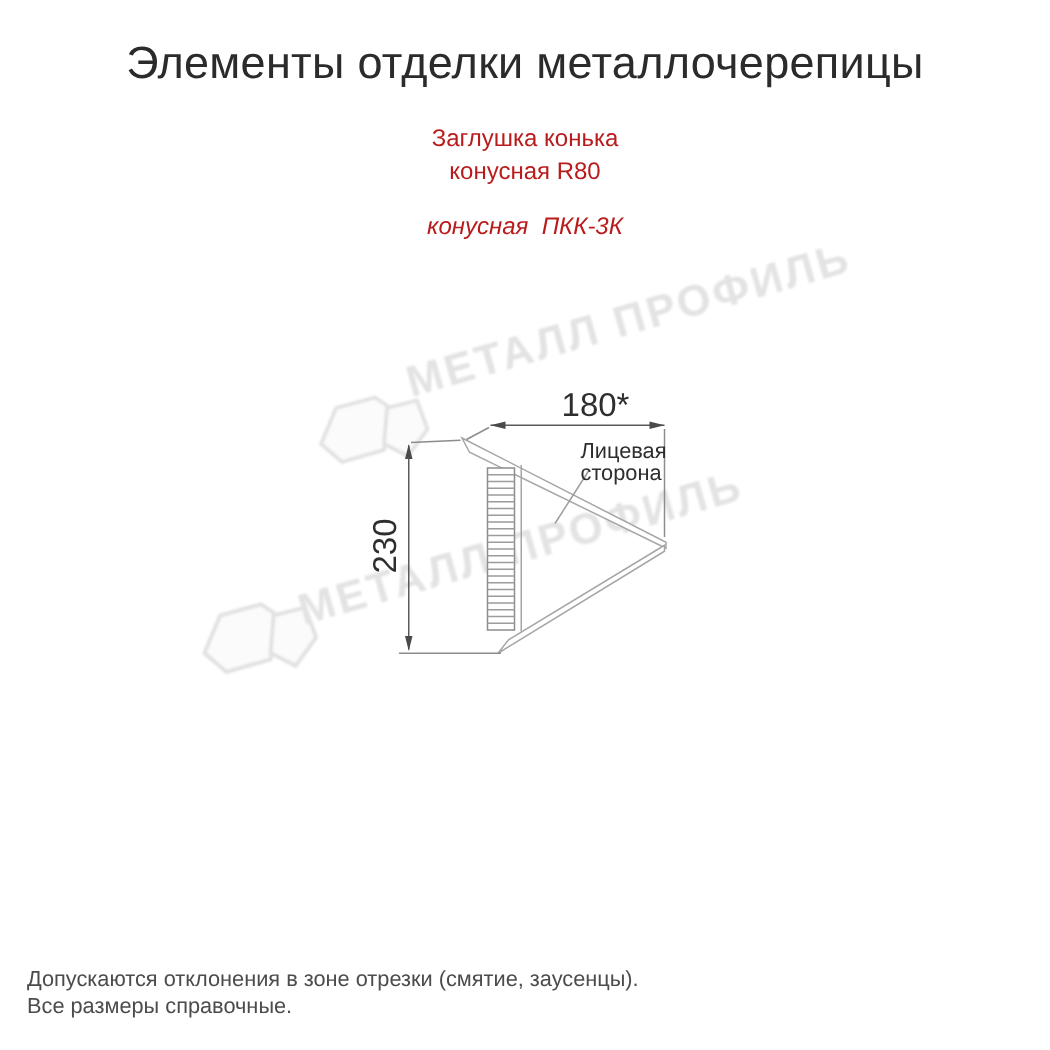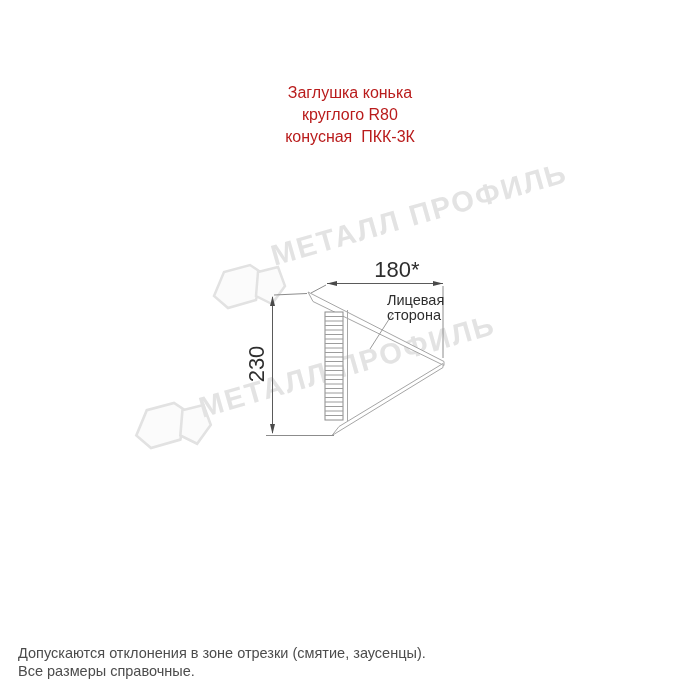--- a/index.html
+++ b/index.html
@@ -9,21 +9,21 @@
   }
   
   .title{
     position:absolute;left:0;top:26px;width:700px;text-align:center;
     font-size:30px;font-weight:400;letter-spacing:0.2px;color:#2b2b2b;
   }
   .subtitle{
     position:absolute;left:0;top:82px;width:700px;text-align:center;
     font-size:16px;line-height:22px;color:#b91c1c;
   }
-  .subtitle .type-line{margin-top:0;white-space:pre-wrap;}
+  .subtitle .type-line{margin-top:15px;white-space:pre-wrap;font-style:italic;}
   
   .wm-layer{position:absolute;left:0;top:0;width:700px;height:700px;filter:blur(0.6px);}
   .wm-text{
     position:absolute;font-size:29px;font-weight:700;letter-spacing:2px;
     color:#e3e3e3;white-space:nowrap;transform:rotate(-16deg);transform-origin:left center;
   }
   .wm-text.wm1{left:272px;top:240px;}
   .wm-text.wm2{left:200px;top:392px;}
   .wm-logo{position:absolute;}
   .wm-logo.logo1{left:208px;top:260px;}
@@ -53,23 +53,24 @@
     <div class="wm-logo logo2">
       <svg width="86" height="62" viewBox="0 0 82 56">
         <polygon points="6,36 16,12 42,5 54,13 48,40 20,48" fill="#fbfbfb" stroke="#e2e2e2" stroke-width="2.5"></polygon>
         <polygon points="50,12 70,7 77,26 64,44 48,36" fill="#fbfbfb" stroke="#e2e2e2" stroke-width="2.5"></polygon>
       </svg>
     </div>
     <div class="wm-text wm1">МЕТАЛЛ ПРОФИЛЬ</div>
     <div class="wm-text wm2">МЕТАЛЛ ПРОФИЛЬ</div>
   </div>
 
+  <div class="title">Элементы отделки металлочерепицы</div>
   <div class="subtitle">
     <div>Заглушка конька</div>
-    <div>круглого R80</div>
+    <div>конусная R80</div>
     <div class="type-line">конусная  ПКК-3К</div>
   </div>
 
   <svg class="drawing" width="700" height="700" viewBox="0 0 700 700">
 
     <polygon points="308,292 444,361.5 444,365.5 313,301.5" fill="#ffffff" stroke="#a6a6a6" stroke-width="1"></polygon>
 
     <polygon points="443,363.5 339,426.5 332,435.5 443,367.5" fill="#ffffff" stroke="#a6a6a6" stroke-width="1"></polygon>
 
     <rect x="325" y="312" width="18" height="108" fill="#ffffff" stroke="#8c8c8c" stroke-width="1"></rect>

